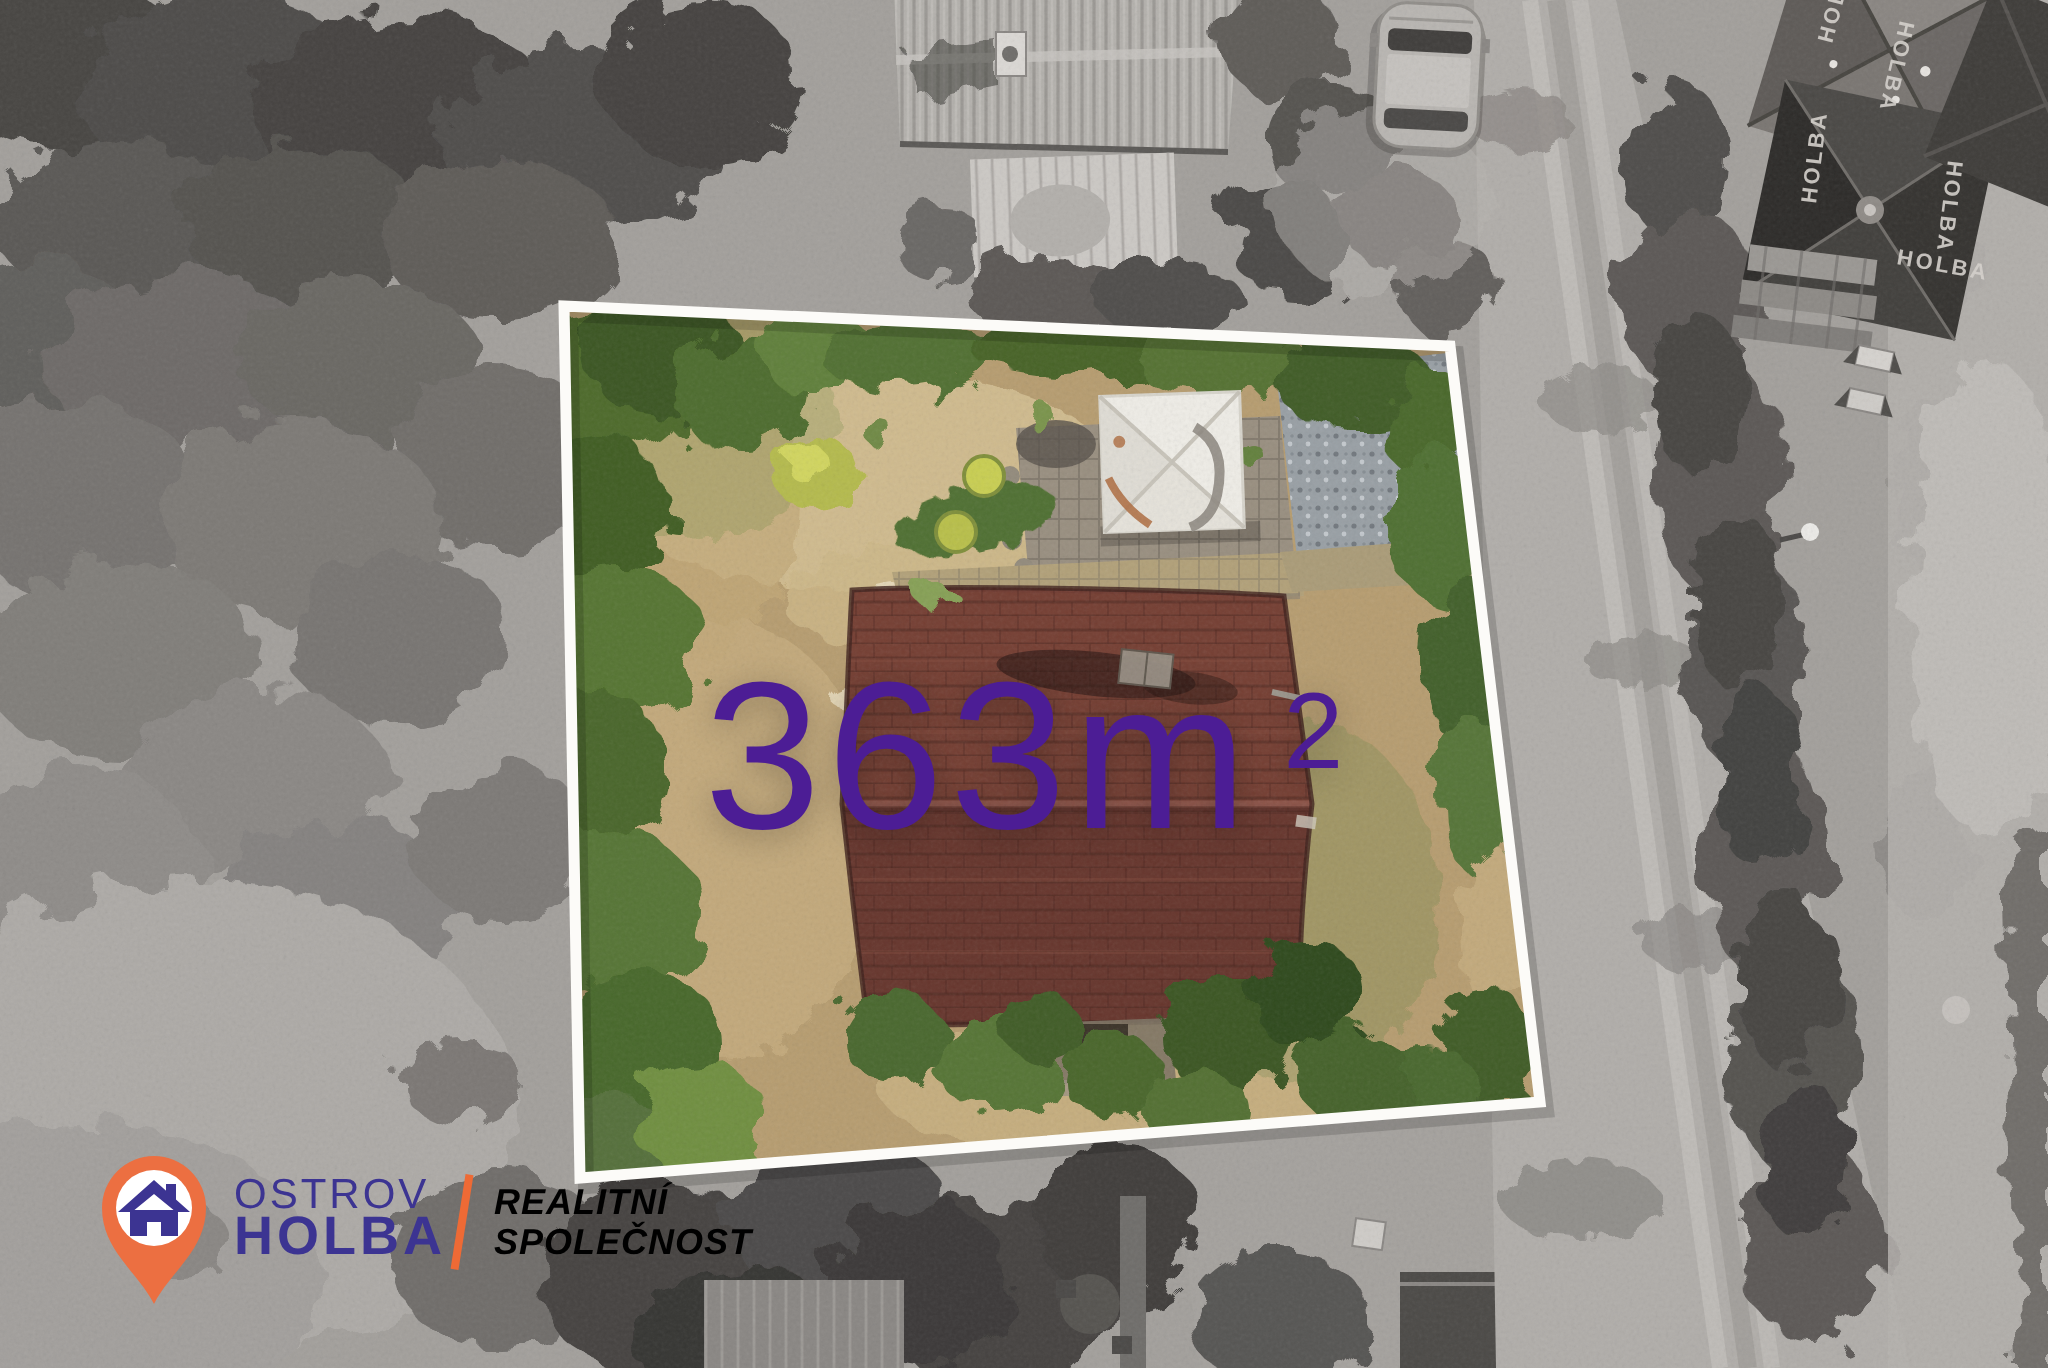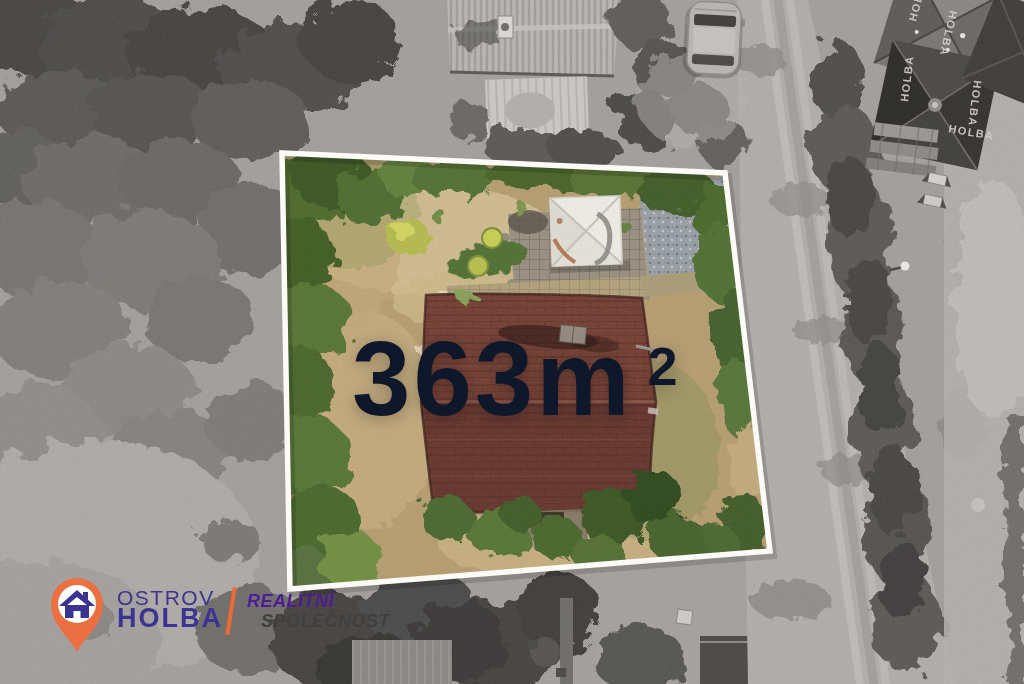--- a/index.html
+++ b/index.html
@@ -1,37 +1,37 @@
 <!DOCTYPE html>
 <html><head>
 <meta charset="utf-8">
 <style>
   html,body{margin:0;padding:0;background:#222;}
   .stage{position:relative;width:1024px;height:684px;overflow:hidden;
          background:#9b9894;font-family:"Liberation Sans",sans-serif;}
   .stage svg.scene{position:absolute;left:0;top:0;}
   
-  .area{position:absolute;left:352px;top:326px;color:#0f172a;font-weight:bold;
+  .area{position:absolute;left:352px;top:326px;color:#4c1d95;font-weight:normal;
         font-size:105px;letter-spacing:3px;line-height:1;white-space:nowrap;
         text-shadow:0 3px 16px rgba(0,0,0,.28);}
   .area .sup{display:inline-block;font-size:54px;transform:translateY(-30px);
              margin-left:15px;letter-spacing:0;}
   
   .logo{position:absolute;left:40px;top:574px;width:380px;height:100px;}
   .logo .pin{position:absolute;left:5px;top:2px;}
   .brand-n1{position:absolute;left:77px;top:12px;font-size:21px;font-weight:normal;
             color:#3c3492;letter-spacing:1.5px;}
   .brand-n2{position:absolute;left:77px;top:29px;font-size:27px;font-weight:bold;
             color:#3c3492;letter-spacing:2px;}
   .divider{position:absolute;left:189px;top:13px;width:4px;height:48px;
            background:#ee6a35;transform:rotate(9deg);}
   .brand-t1{position:absolute;left:207px;top:17px;font-size:18px;font-weight:bold;
-            font-style:italic;color:#4c1d95;letter-spacing:.5px;}
-  .brand-t2{position:absolute;left:221px;top:37px;font-size:18px;font-weight:bold;
-            font-style:italic;color:#404040;letter-spacing:.5px;}
+            font-style:italic;color:#000000;letter-spacing:.5px;}
+  .brand-t2{position:absolute;left:207px;top:37px;font-size:18px;font-weight:bold;
+            font-style:italic;color:#000000;letter-spacing:.5px;}
   .umb-label{font-size:11px;font-weight:bold;fill:#d7d3ce;letter-spacing:1.5px;opacity:.9;}
 </style>
 </head>
 <body>
 
 <div class="stage">
 
 <svg class="scene" width="1024" height="684" viewBox="0 0 1024 684">
   <defs>
     <filter id="blob" x="-40%" y="-40%" width="180%" height="180%">

